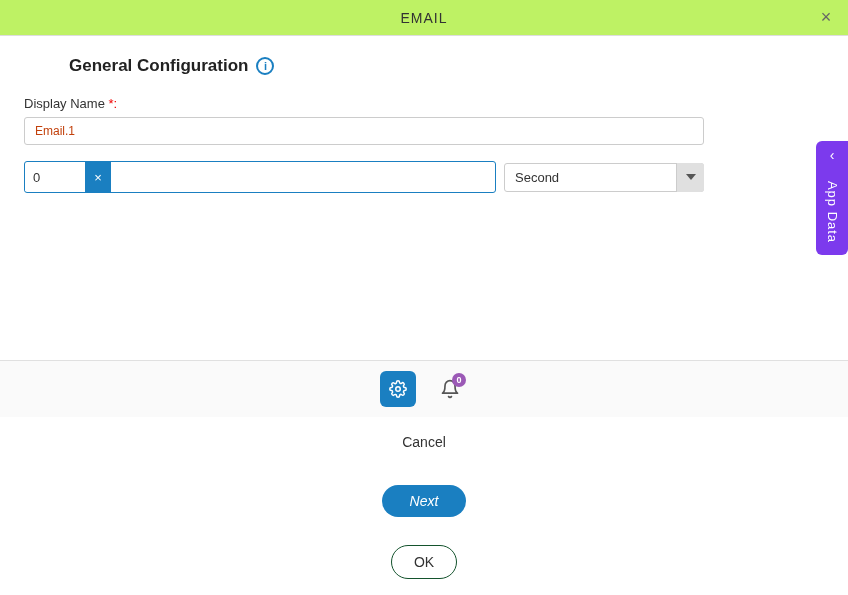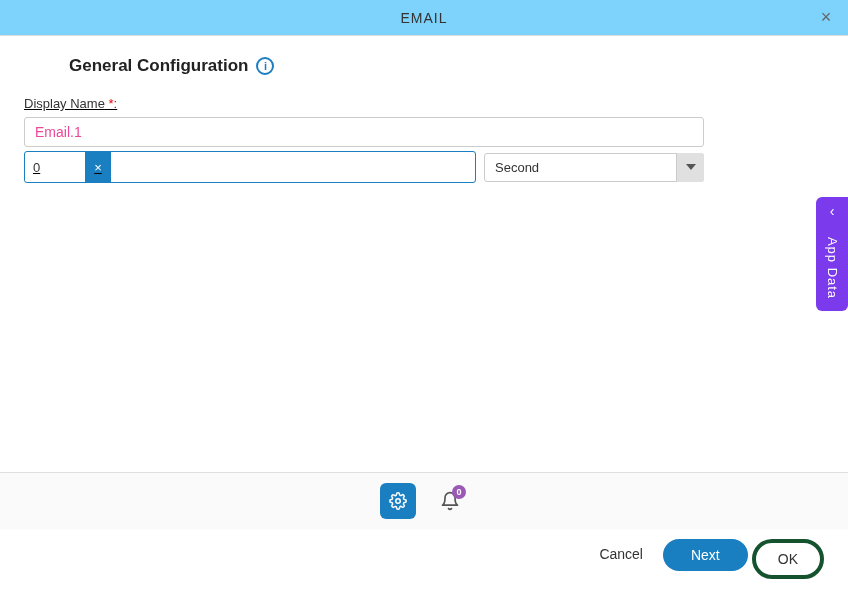--- a/index.html
+++ b/index.html
@@ -15,21 +15,21 @@
     .modal {
       width: 848px;
       height: 595px;
       background: #fff;
       display: flex;
       flex-direction: column;
       position: relative;
       box-shadow: 0 2px 12px rgba(0,0,0,0.2);
     }
     .modal-header {
-      background: #7dd3fc;
+      background: #bef264;
       border-bottom: 1px solid #ddd;
       padding: 8px 16px;
       display: flex;
       align-items: center;
       justify-content: center;
       position: relative;
       height: 36px;
     }
     .modal-title {
       font-size: 14px;
@@ -84,31 +84,30 @@
     }
     .field-label {
       font-size: 13px;
       color: #333;
       margin-bottom: 6px;
     }
     .required {
       color: #e00;
     }
     .form-group {
-      margin-bottom: 4px;
-      text-decoration: underline;
+      margin-bottom: 16px;
     }
     .form-input {
       width: 100%;
       max-width: 680px;
       padding: 6px 10px;
       border: 1px solid #ccc;
       border-radius: 3px;
-      font-size: 14px;
-      color: #ec4899;
+      font-size: 12px;
+      color: #c2410c;
       outline: none;
     }
     .form-textarea {
       width: 100%;
       max-width: 680px;
       padding: 6px 10px;
       border: 1px solid #ccc;
       border-radius: 3px;
       font-size: 13px;
       color: #333;
@@ -145,21 +144,21 @@
       width: 26px;
       height: 30px;
       cursor: pointer;
       display: flex;
       align-items: center;
       justify-content: center;
       font-size: 13px;
     }
     .deferred-select-wrap {
       position: relative;
-      width: 220px;
+      width: 200px;
     }
     .deferred-select {
       width: 100%;
       padding: 6px 28px 6px 10px;
       border: 1px solid #ccc;
       border-radius: 3px;
       font-size: 13px;
       color: #333;
       appearance: none;
       background: #fff;
@@ -227,47 +226,49 @@
       width: 14px;
       height: 14px;
       display: flex;
       align-items: center;
       justify-content: center;
       font-weight: bold;
     }
     .modal-footer-actions {
       padding: 10px 24px 16px;
       display: flex;
-      align-items: flex-start;
+      align-items: center;
       justify-content: flex-end;
-      gap: 4px;
+      gap: 28px;
       background: #fff;
+      flex-direction: column;
     }
     .btn-cancel {
       background: none;
       border: none;
       color: #333;
       font-size: 14px;
       cursor: pointer;
       padding: 7px 16px;
     }
     .btn-next {
       background: #1a7fc1;
       color: #fff;
       border: none;
       border-radius: 20px;
       font-size: 14px;
       padding: 8px 28px;
       cursor: pointer;
       font-weight: normal;
+      font-style: italic;
     }
     .btn-ok {
       background: #fff;
       color: #333;
-      border: 4px solid #14532d;
+      border: 1px solid #14532d;
       border-radius: 20px;
       font-size: 14px;
       padding: 8px 22px;
       cursor: pointer;
     }
     .app-data-tab-container {
       position: absolute;
       right: 0;
       top: 50%;
       transform: translateY(-50%);

